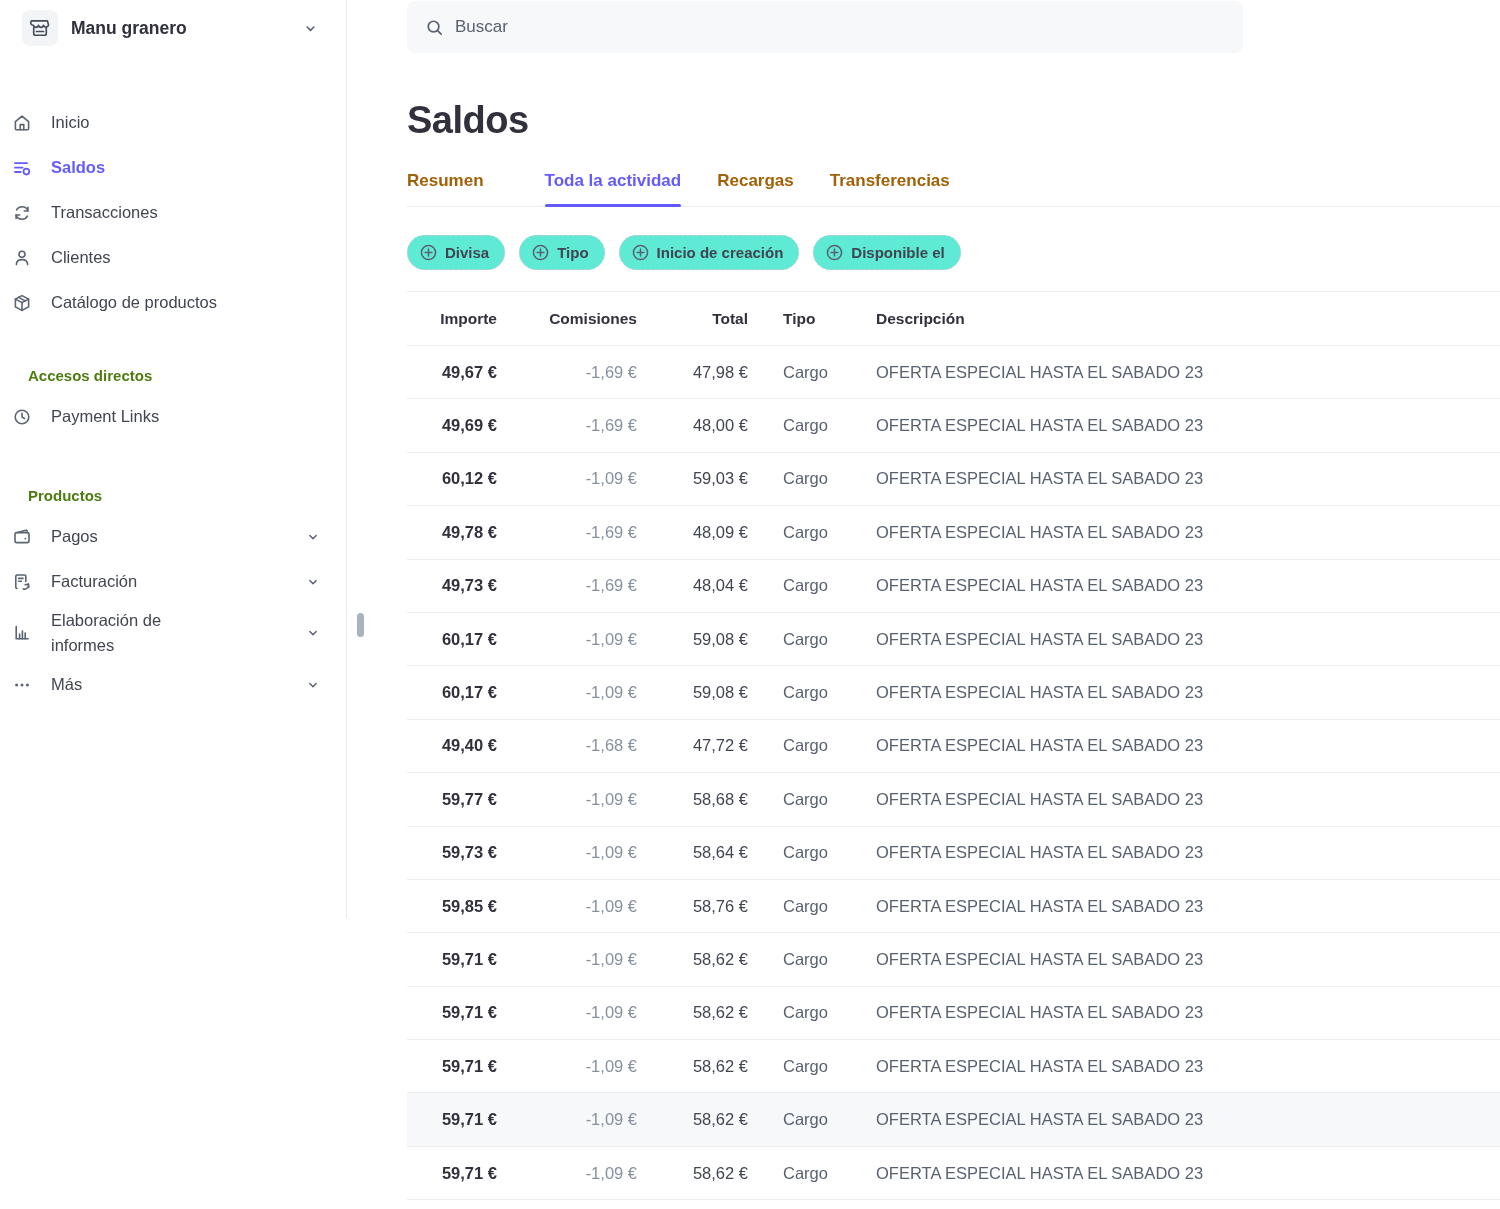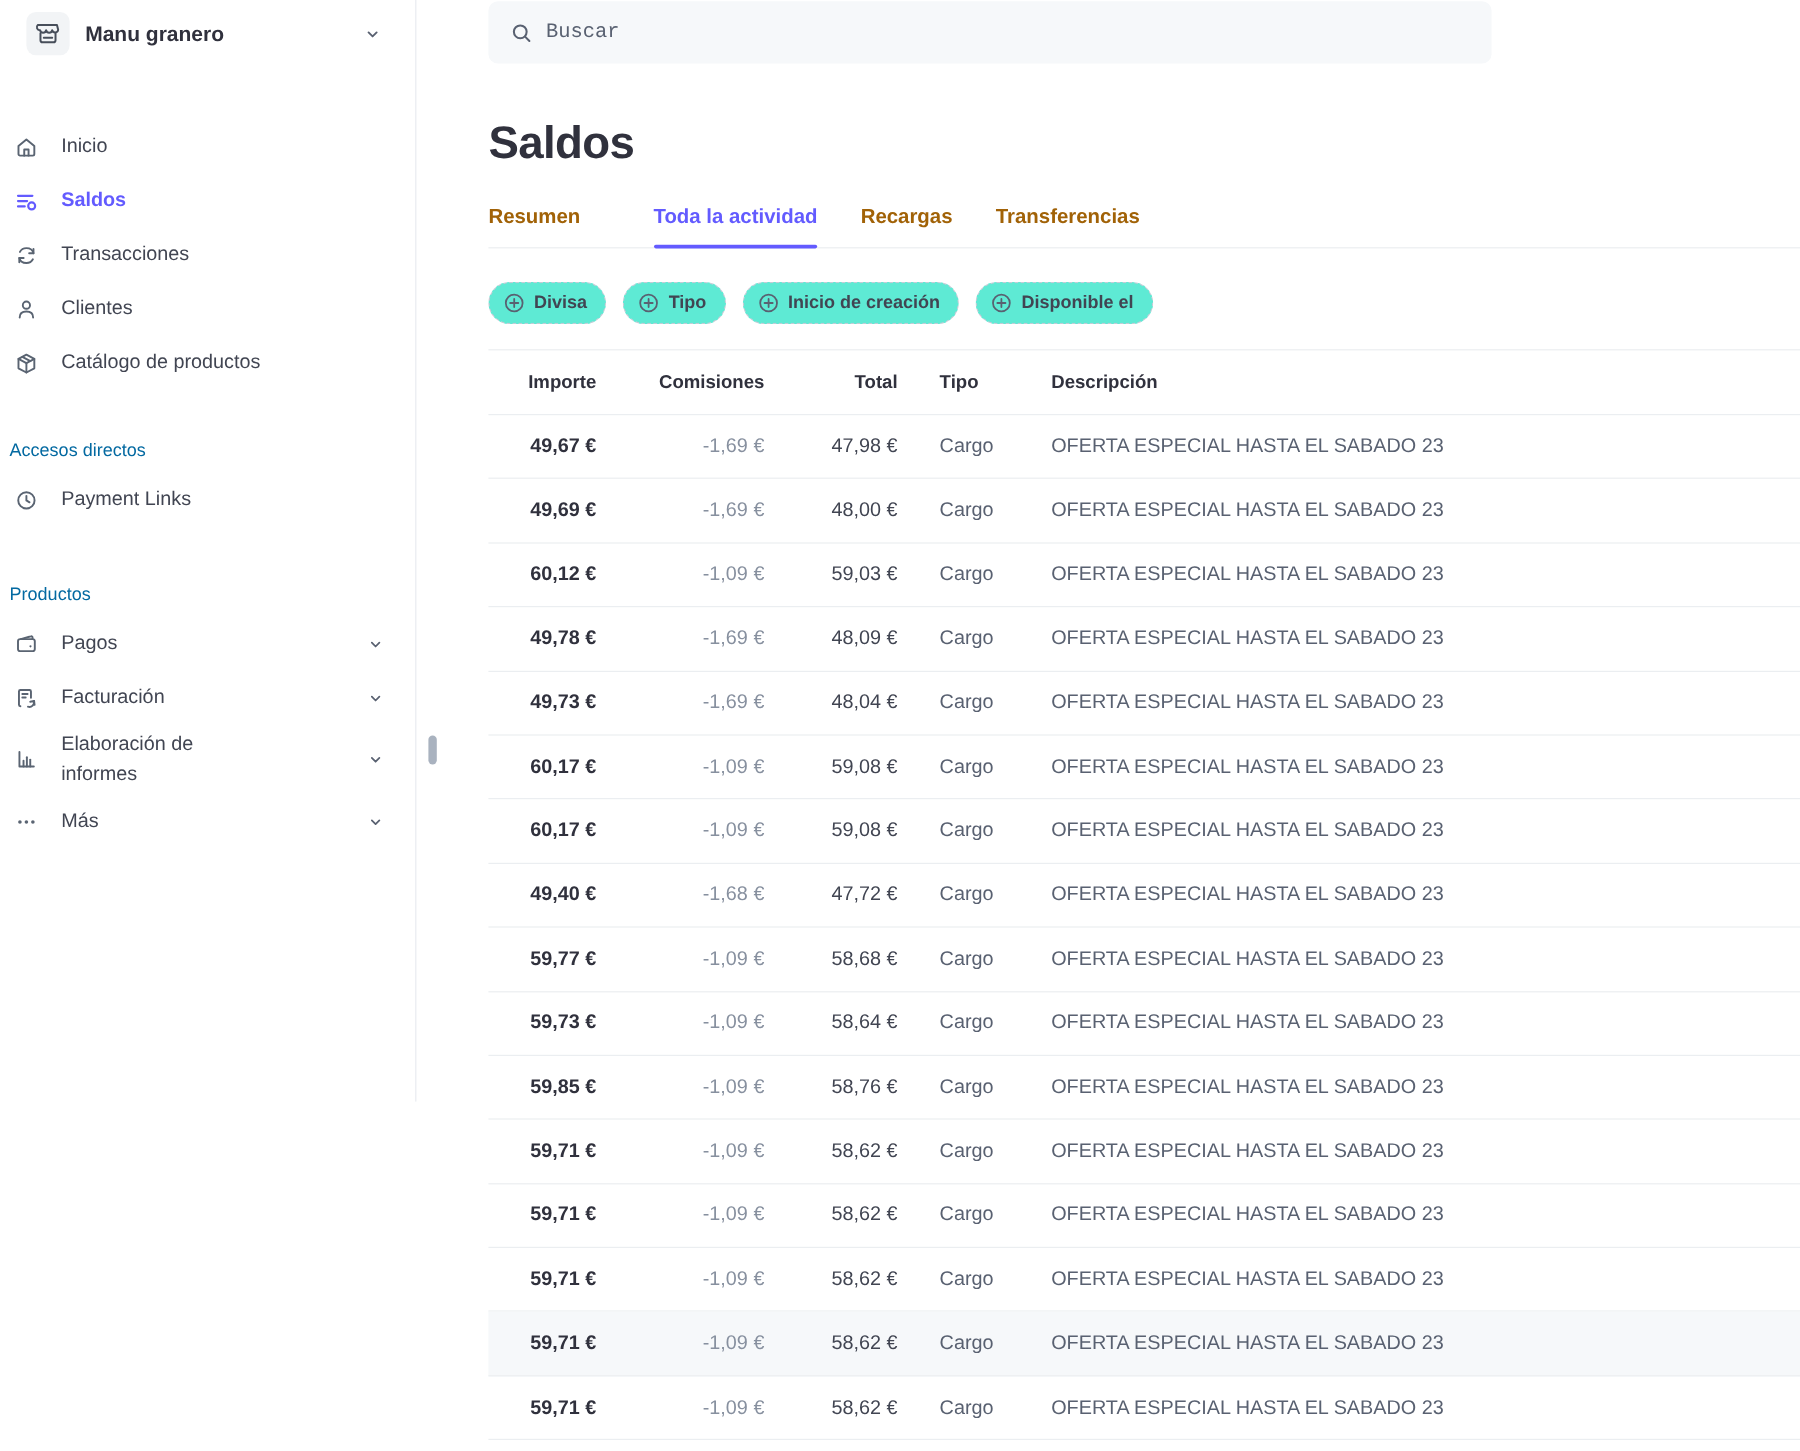--- a/index.html
+++ b/index.html
@@ -11,33 +11,33 @@
     border-right:1px solid #e9ecf0; background:#fff; }
   .acct { display:flex; align-items:center; gap:13px; margin:8px 28px 0 22px; height:40px; cursor:pointer; }
   .acct-icon-box { width:36px; height:36px; border-radius:8px; background:#f2f4f6;
     display:flex; align-items:center; justify-content:center; flex:none; }
   .acct-name { font-size:17.5px; font-weight:700; color:#30313d; flex:1; }
   .nav { margin-top:52px; }
   .nav-item { display:flex; align-items:center; gap:19px; padding:0 26px 0 12px; min-height:45px; cursor:pointer; }
   .nav-item .ico { width:20px; height:20px; flex:none; display:flex; align-items:center; justify-content:center; }
   .nav-label { font-size:16.5px; font-weight:500; color:#414552; flex:1; line-height:1.5; }
   .nav-item.active .nav-label { color:#635bff; font-weight:600; }
-  .sec-label { margin:42px 0 10px 8px; font-size:15px; color:#0369a1; font-weight:400; }
+  .sec-label { margin:42px 0 10px 28px; font-size:15px; color:#4d7c0f; font-weight:700; }
   .sec-label.second { margin-top:48px; }
   .chev { flex:none; display:flex; }
   
   .scroll-thumb { position:absolute; left:357px; top:613px; width:7px; height:24px;
     border-radius:4px; background:#a9b2bf; }
 
   
   .main { position:absolute; left:347px; top:0; width:1153px; height:1209px; padding-left:60px; }
   .searchbar { margin-top:1px; width:836px; height:52px; background:#f6f8fa; border-radius:8px;
     display:flex; align-items:center; gap:11px; padding:0 18px; }
   .searchbar input { border:none; outline:none; background:transparent; font-size:17px;
-    color:#0f172a; width:100%; font-family:Liberation Mono, monospace; }
+    color:#0f172a; width:100%; font-family:Liberation Sans, sans-serif; }
   .searchbar input::placeholder { color:#596171; opacity:1; }
 
   .page-title { margin-top:46px; font-size:38px; font-weight:700; color:#30313d; letter-spacing:-0.5px; }
 
   .tabs { margin-top:29px; display:flex; gap:36px; border-bottom:1px solid #ebeef1; }
   .tab { font-size:17px; font-weight:600; color:#a16207; padding-bottom:15px; position:relative; cursor:pointer; }
   .tab.active { color:#635bff;margin-left:25px; }
   .tab.active::after { content:""; position:absolute; left:0; right:0; bottom:-1px; height:3px;
     background:#635bff; border-radius:2px; }
 

